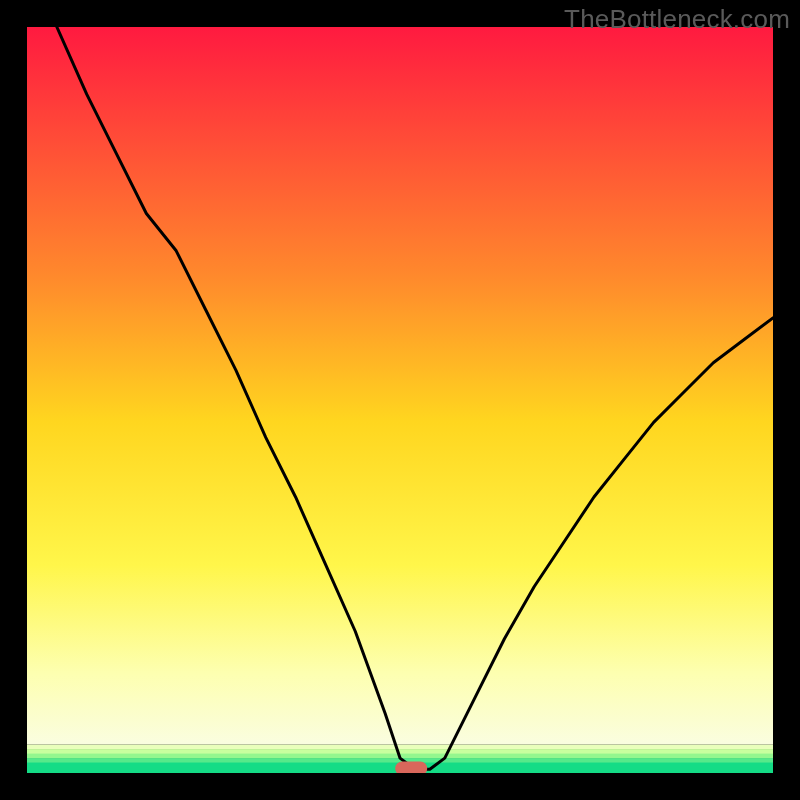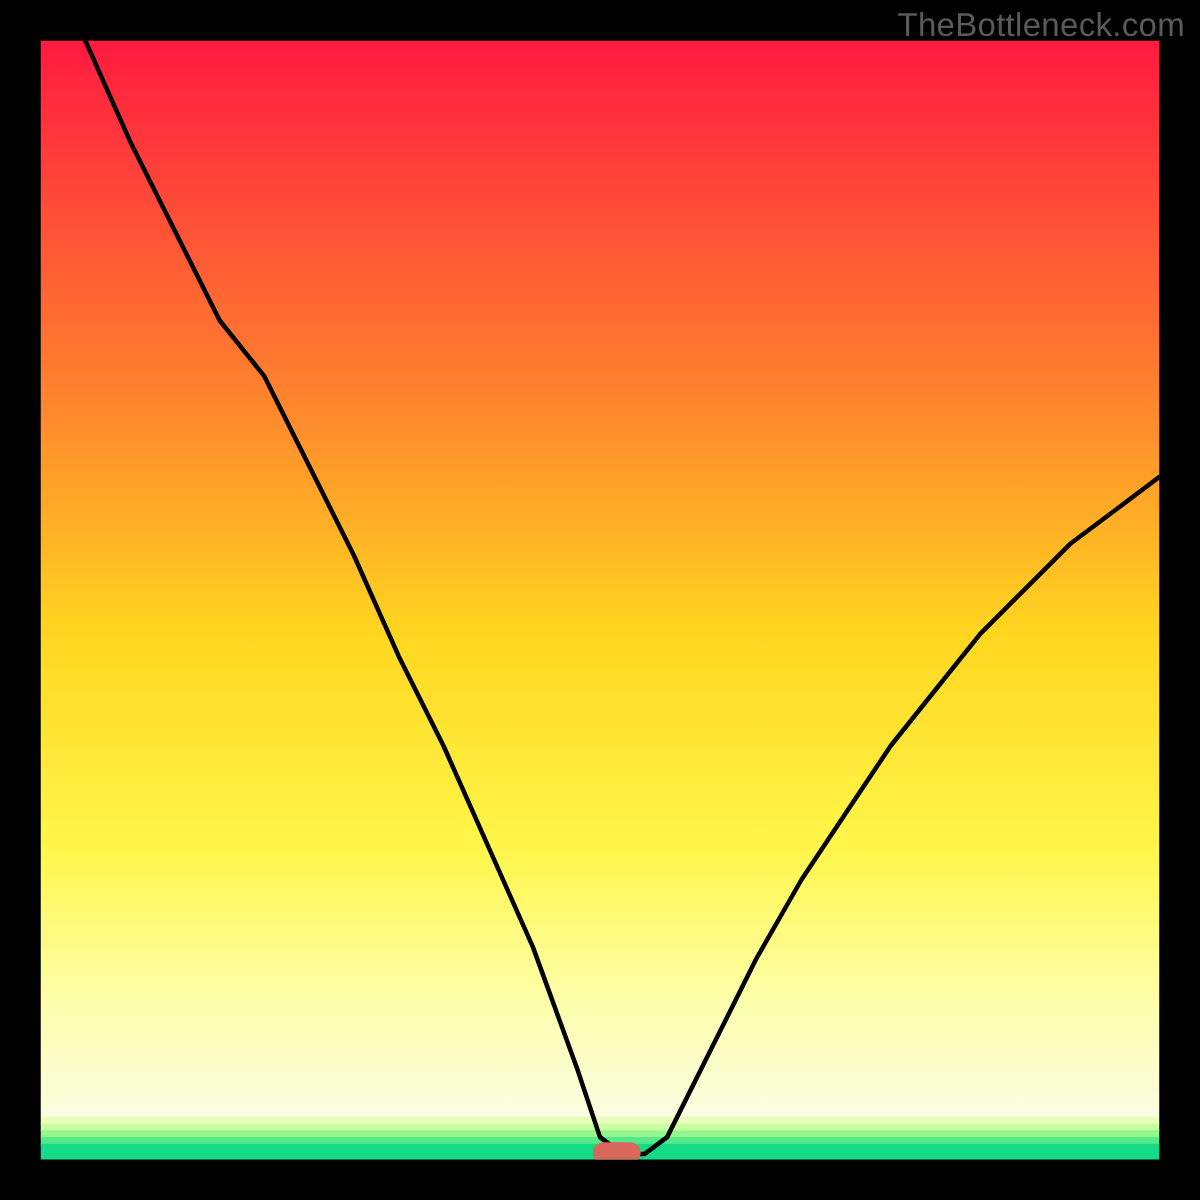--- a/index.html
+++ b/index.html
@@ -15,21 +15,21 @@
     width: 800px;
     height: 800px;
     background: #000;
     position: relative;
   }
   .watermark {
     position: absolute;
     top: 4px;
     right: 10px;
     color: #5a5a5a;
-    font-size: 22px;
+    font-size: 26px;
     font-weight: 500;
     letter-spacing: 0.2px;
     z-index: 5;
   }
   .plot-wrap {
     position: absolute;
     left: 27px;
     top: 27px;
     width: 746px;
     height: 746px;

